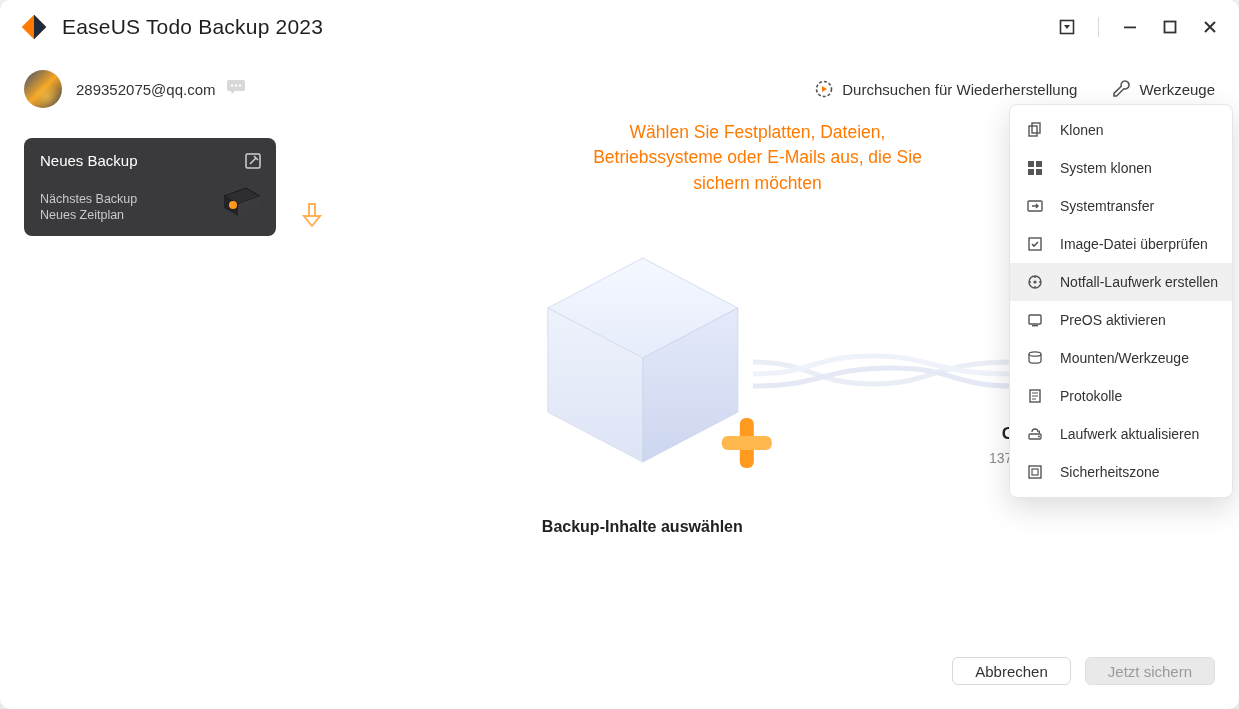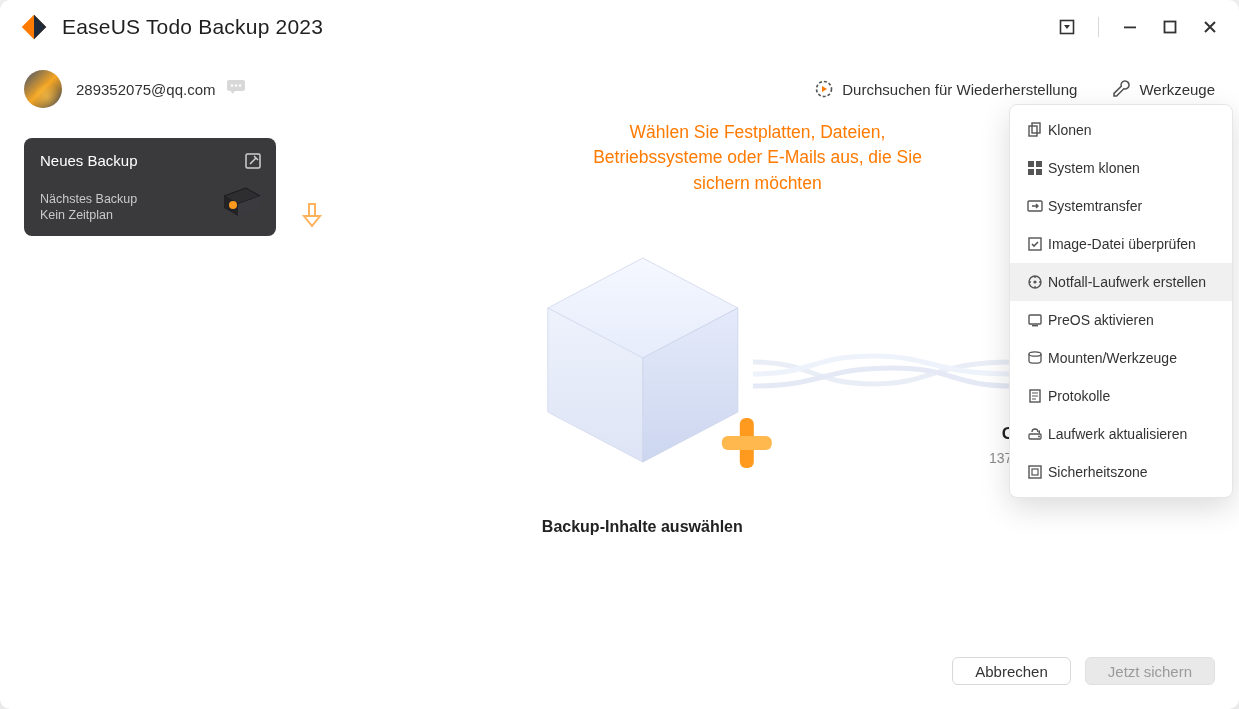--- a/index.html
+++ b/index.html
@@ -44,21 +44,21 @@
   .pc { width:120px; height:120px; margin:0 auto 10px; position:relative; }
   .dest-title { font-size:17px; font-weight:700; color:#222; margin-top:14px; }
   .dest-sub { font-size:14px; color:#8a8a8a; margin-top:6px; }
   
   .footer { position:absolute; right:24px; bottom:24px; display:flex; gap:14px; }
   .btn { height:28px; padding:0 22px; border-radius:6px; font-size:15px; display:flex; align-items:center; justify-content:center; cursor:pointer; }
   .btn-secondary { background:#fff; border:1px solid #d8d8d8; color:#333; }
   .btn-primary { background:#e9e9e9; border:1px solid #e0e0e0; color:#9a9a9a; cursor:default; }
   
   .menu { position:absolute; right:6px; top:104px; width:224px; background:#fff; border:1px solid #e6e6e6; border-radius:8px; box-shadow:0 10px 30px rgba(0,0,0,.14); padding:6px 0; z-index:20; }
-  .menu-item { display:flex; align-items:center; gap:4px; padding:10px 16px; font-size:14px; color:#333; cursor:pointer; white-space:nowrap; }
+  .menu-item { display:flex; align-items:center; gap:16px; padding:10px 16px; font-size:14px; color:#333; cursor:pointer; white-space:nowrap; }
   .menu-item.hover { background:#f0f0f0; }
   .menu-ico { width:18px; height:18px; color:#555; display:inline-flex; align-items:center; justify-content:center; flex-shrink:0; }
 </style>
 </head>
 <body>
 
 <div class="window">
 
   <div class="titlebar">
     <span class="logo">
@@ -131,21 +131,21 @@
     <div class="backup-card">
       <div class="card-title">Neues Backup</div>
       <span class="edit-ico">
         <svg width="18" height="18" viewBox="0 0 18 18">
             <rect x="2" y="2" width="14" height="14" rx="1.5" fill="none" stroke="#d0d0d0" stroke-width="1.5"></rect>
             <path d="M6 12 L12 6 M10 4 L14 8" stroke="#d0d0d0" stroke-width="1.5"></path>
           </svg>
       </span>
       <div class="line2">
         <div>Nächstes Backup</div>
-        <div>Kein Zeitplan</div>
+        <div>Neues Zeitplan</div>
       </div>
       <span class="disk">
         <svg width="42" height="34" viewBox="0 0 42 34">
           <polygon points="4,10 26,2 40,10 18,18" fill="#2e2e31" stroke="#1a1a1c"></polygon>
           <polygon points="4,10 18,18 18,30 4,22" fill="#232326"></polygon>
           <polygon points="18,18 40,10 40,22 18,30" fill="#3b3b3f"></polygon>
           <circle cx="13" cy="19" r="4" fill="#ff9a1f"></circle>
         </svg>
       </span>
     </div>

